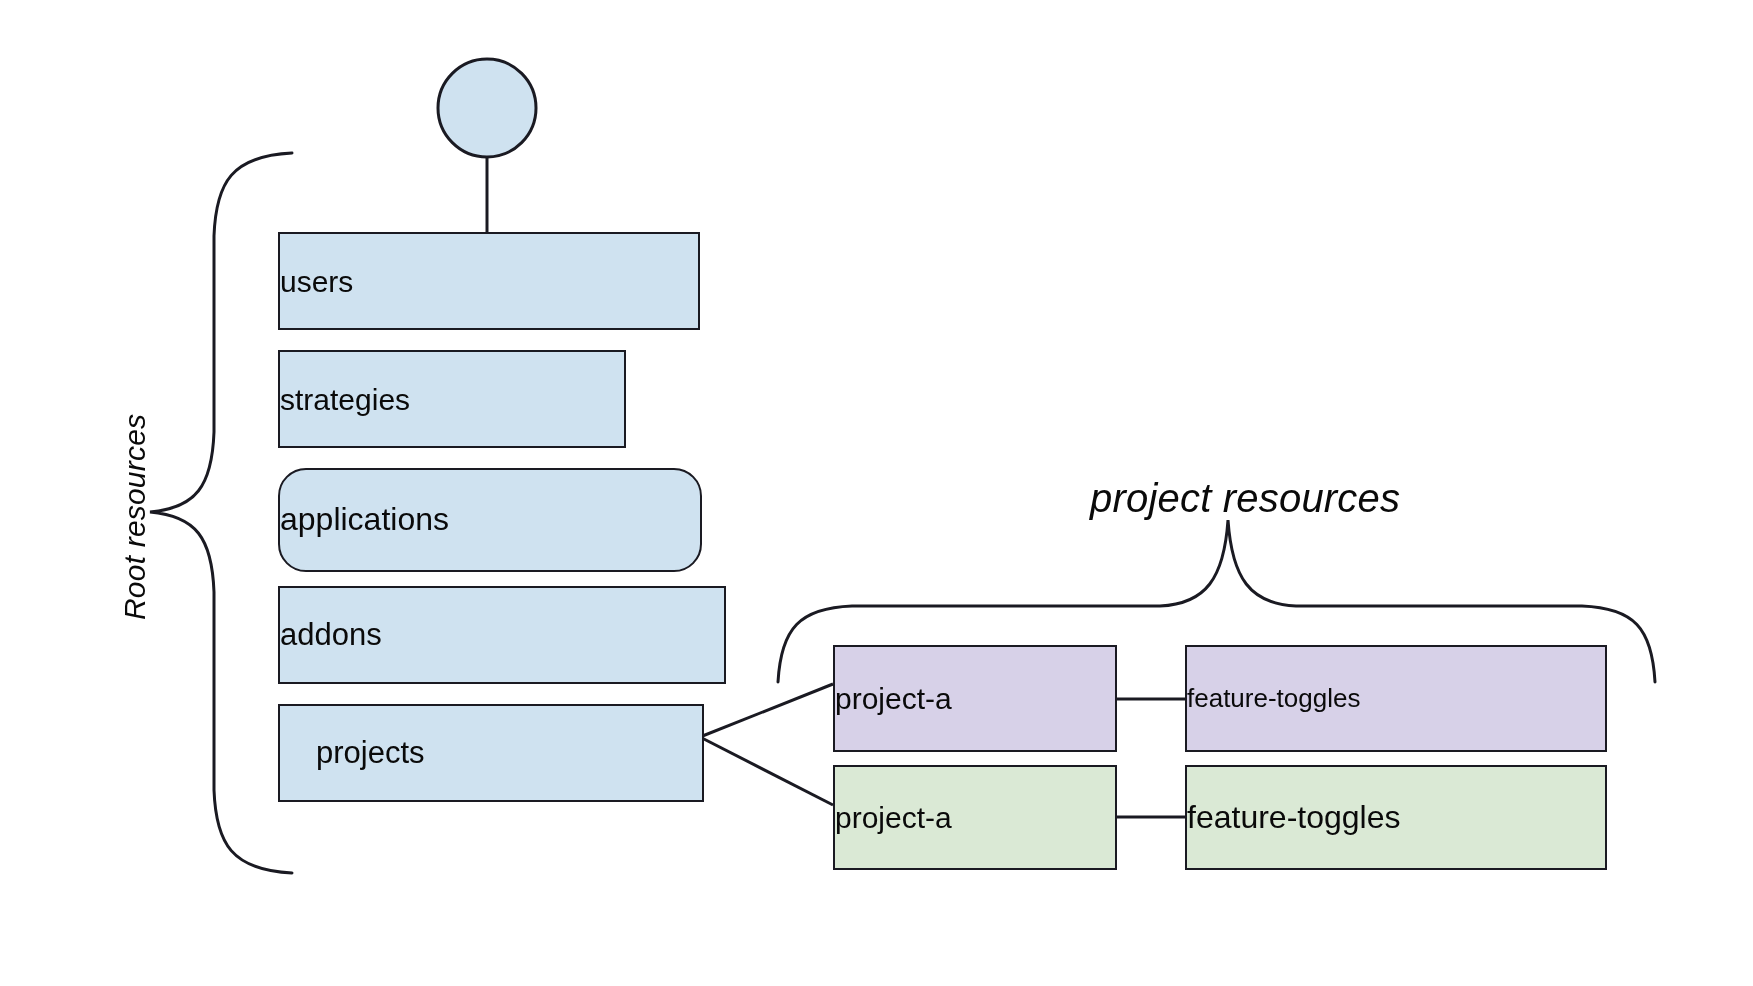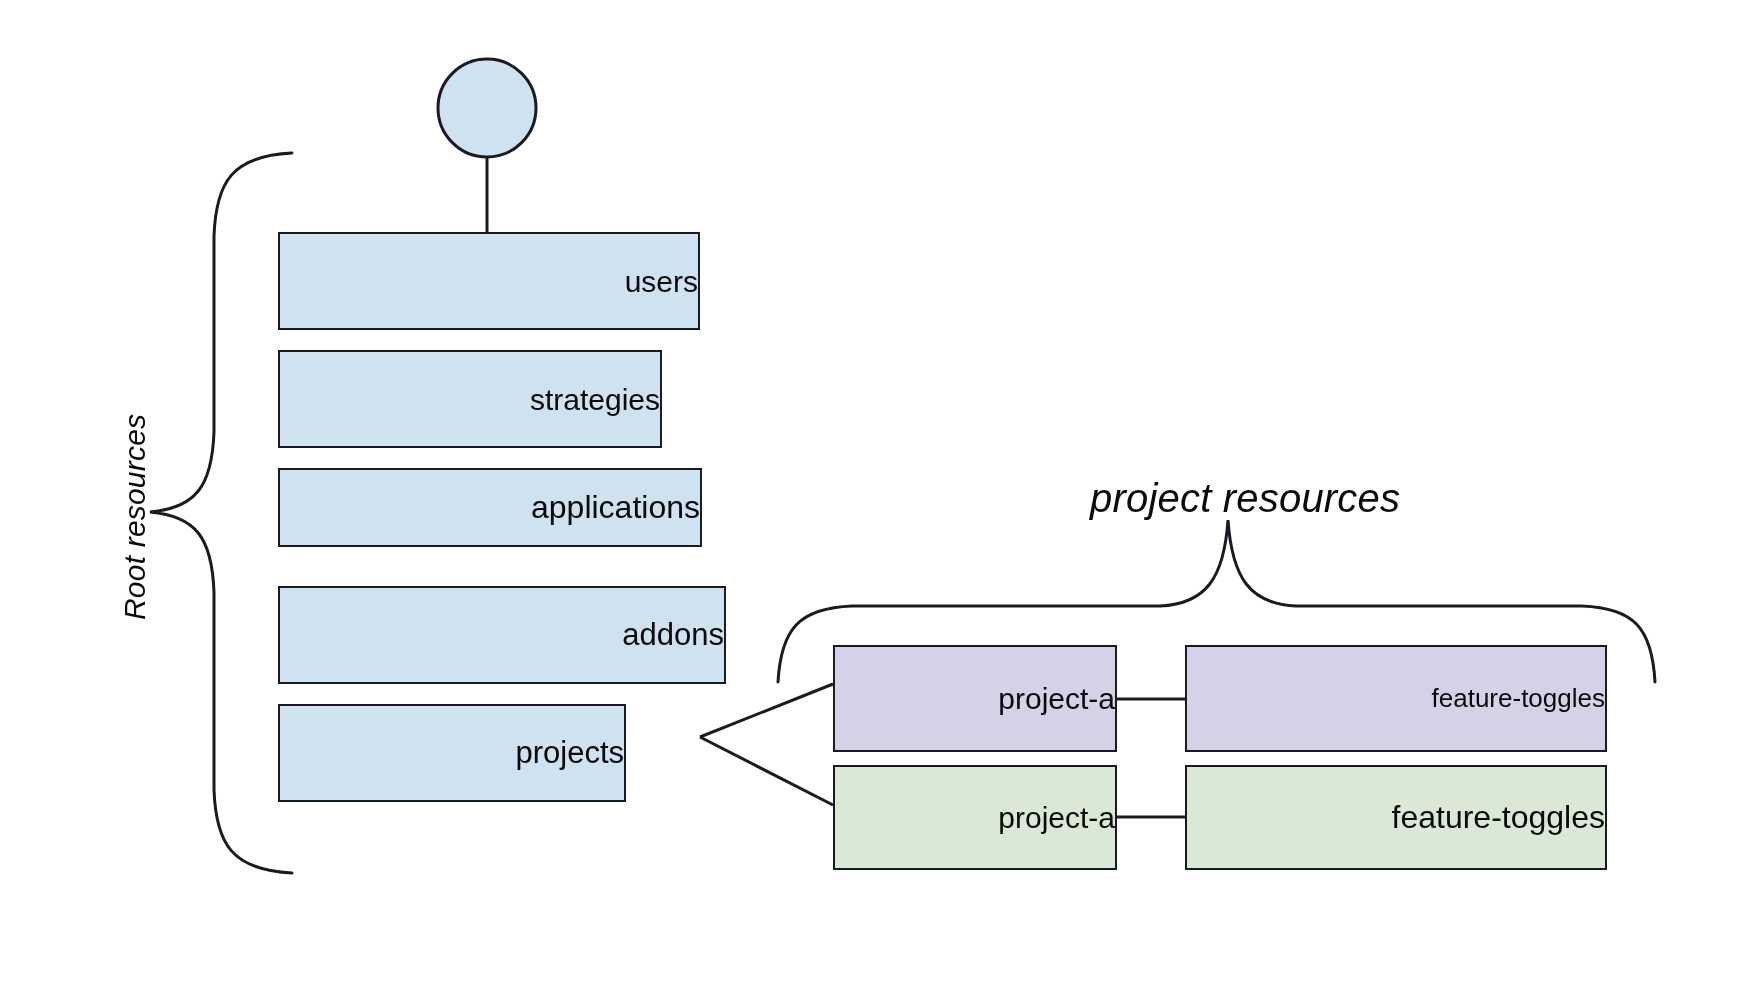--- a/index.html
+++ b/index.html
@@ -26,21 +26,21 @@
     width: 1753px;
     height: 986px;
     pointer-events: none;
   }
   .node {
     position: absolute;
     box-sizing: border-box;
     border: 2px solid #1a1a22;
     display: flex;
     align-items: center;
-    justify-content: flex-end;
+    justify-content: flex-start;
     text-align: center;
     line-height: 1.1;
     white-space: nowrap;
   }
   .node.blue   { background: #cfe2f0; }
   .node.purple { background: #d7d1e8; }
   .node.green  { background: #dae9d5; }
   .node-label {
     display: block;
     pointer-events: none;
@@ -99,33 +99,33 @@
   </svg>
 
   <div class="brace-label" id="root-resources-label" style="left: 118px; top: 620px;">Root resources</div>
 
   <div class="brace-label" id="project-resources-label" style="left: 1090px; top: 476px;">project resources</div>
 
   <div class="node blue" style="left:278px; top:232px; width:422px; height:98px; font-size:30px;">
     <span class="node-label">users</span>
   </div>
 
-  <div class="node blue" style="left:278px; top:350px; width:384px; height:98px; font-size:30px;">
+  <div class="node blue" style="left:278px; top:350px; width:348px; height:98px; font-size:30px;">
     <span class="node-label">strategies</span>
   </div>
 
-  <div class="node blue" style="left:278px; top:468px; width:424px; height:79px; font-size:32px;">
+  <div class="node blue" style="left:278px; top:468px; width:424px; height:104px; font-size:32px;border-radius:28px;">
     <span class="node-label">applications</span>
   </div>
 
   <div class="node blue" style="left:278px; top:586px; width:448px; height:98px; font-size:31px;">
     <span class="node-label">addons</span>
   </div>
 
-  <div class="node blue" style="left:278px; top:704px; width:348px; height:98px; font-size:31px;">
+  <div class="node blue" style="left:278px; top:704px; width:426px; height:98px; font-size:31px;padding-left:36px;">
     <span class="node-label">projects</span>
   </div>
 
   <div class="node purple" style="left:833px; top:645px; width:284px; height:107px; font-size:30px;">
     <span class="node-label">project-a</span>
   </div>
 
   <div class="node purple" style="left:1185px; top:645px; width:422px; height:107px; font-size:26px;">
     <span class="node-label">feature-toggles</span>
   </div>

